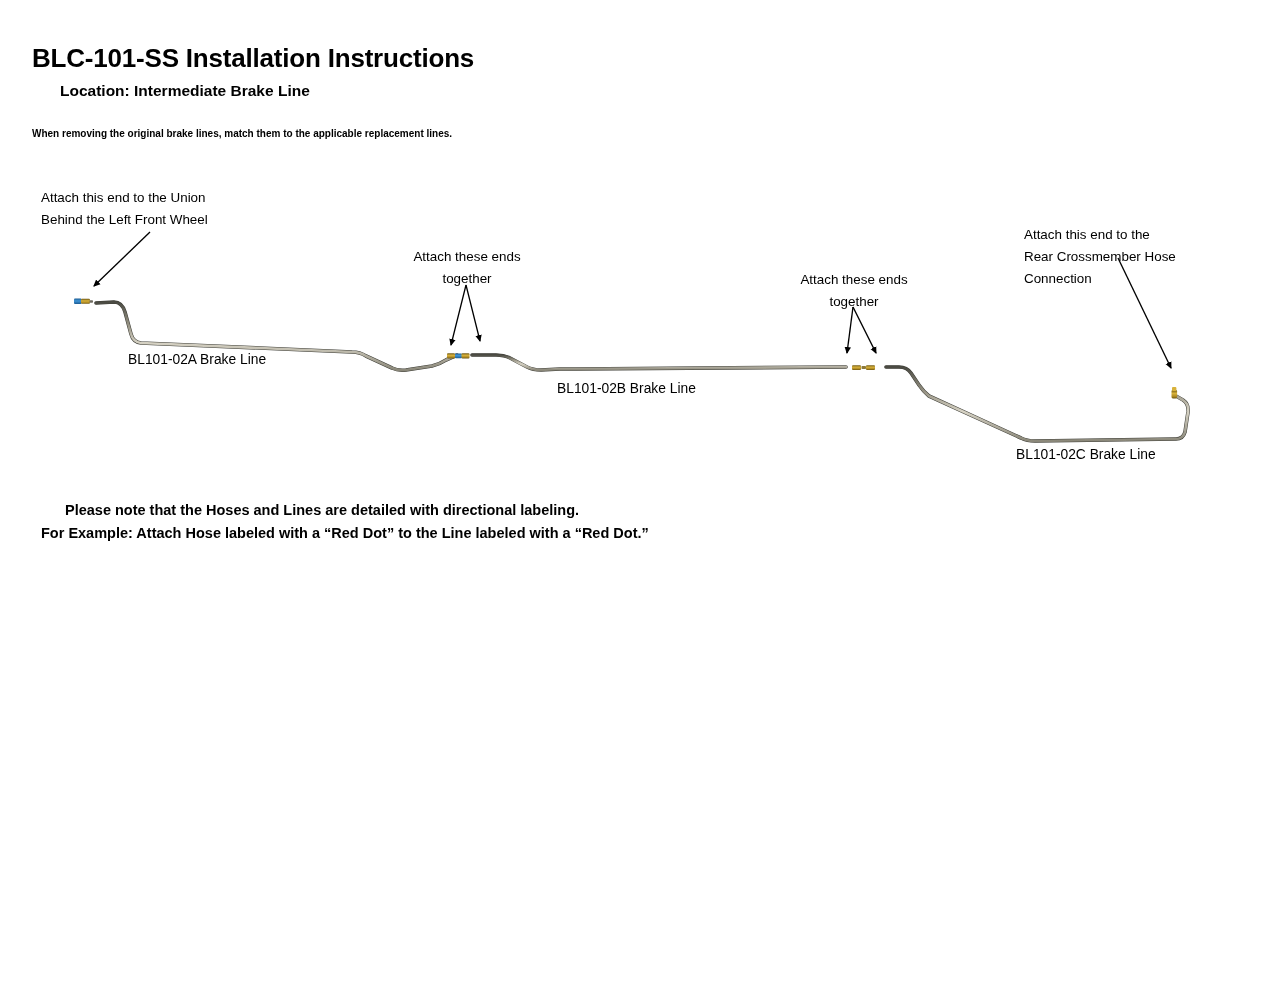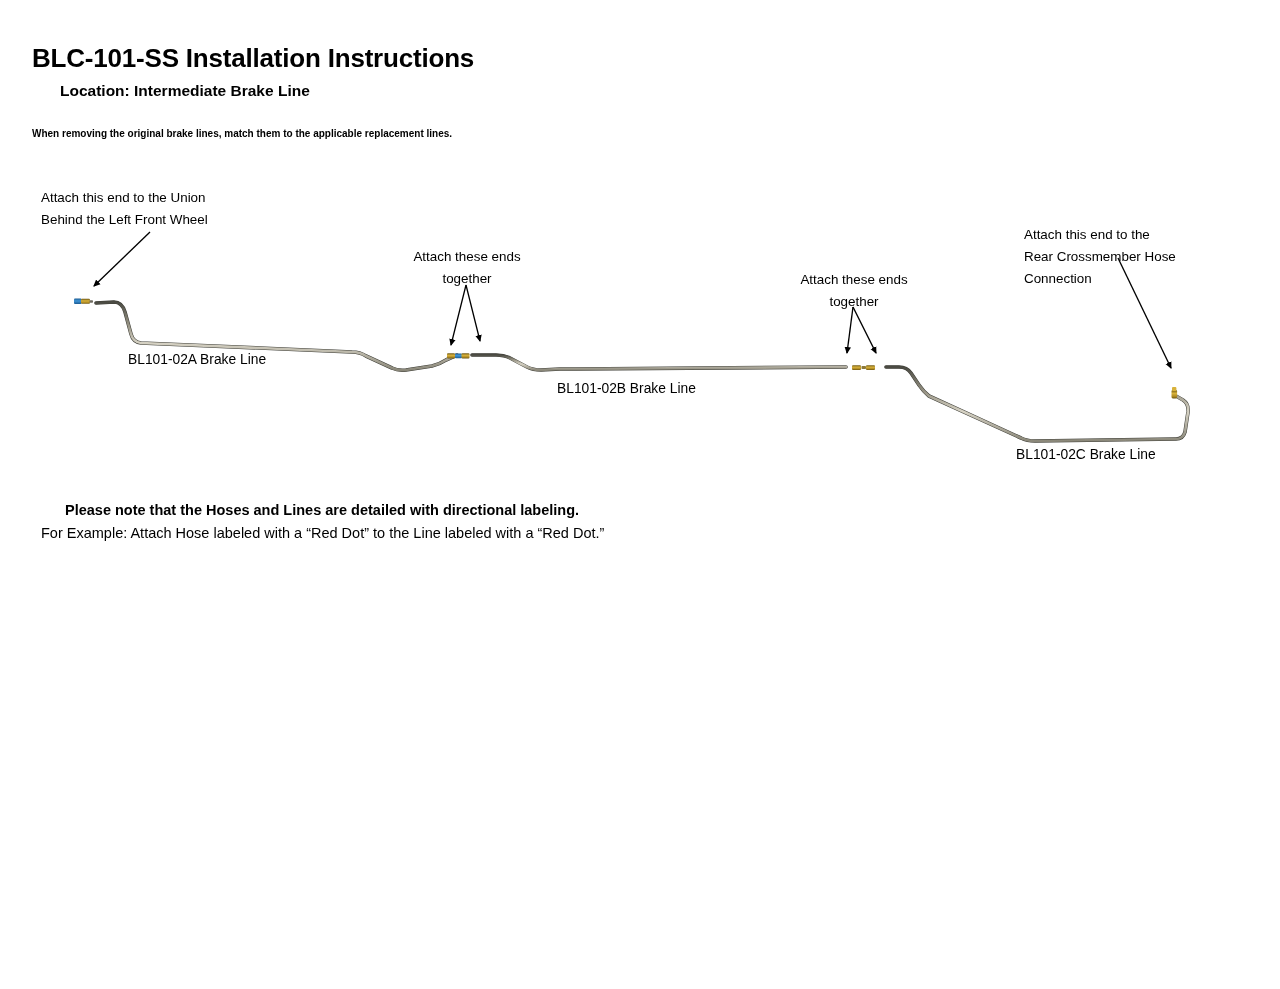--- a/index.html
+++ b/index.html
@@ -55,21 +55,21 @@
     font-size: 14.5px;
     font-weight: bold;
     white-space: nowrap;
     margin-left: 24px;
   }
   #note-line-2 {
     position: absolute;
     left: 41px;
     top: 525px;
     font-size: 14.5px;
-    font-weight: normal;
+    font-weight: bold;
     white-space: nowrap;
   }
 
   
   #diagram {
     position: absolute;
     left: 0;
     top: 0;
     width: 1280px;
     height: 881px;

